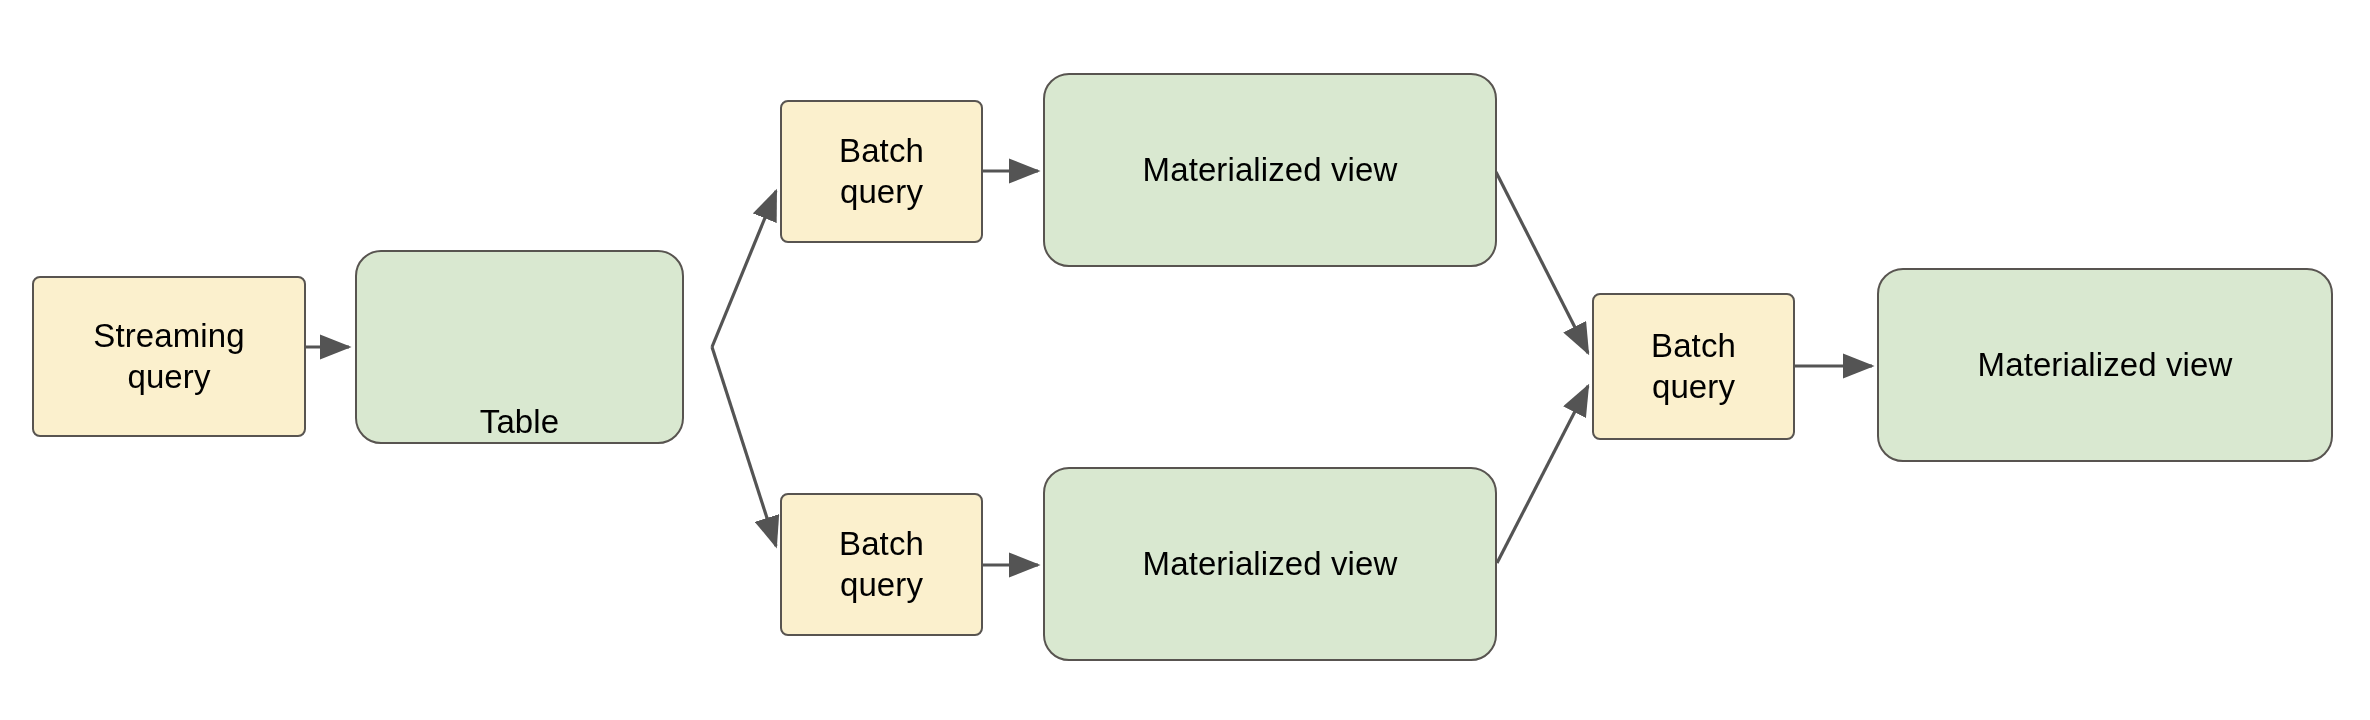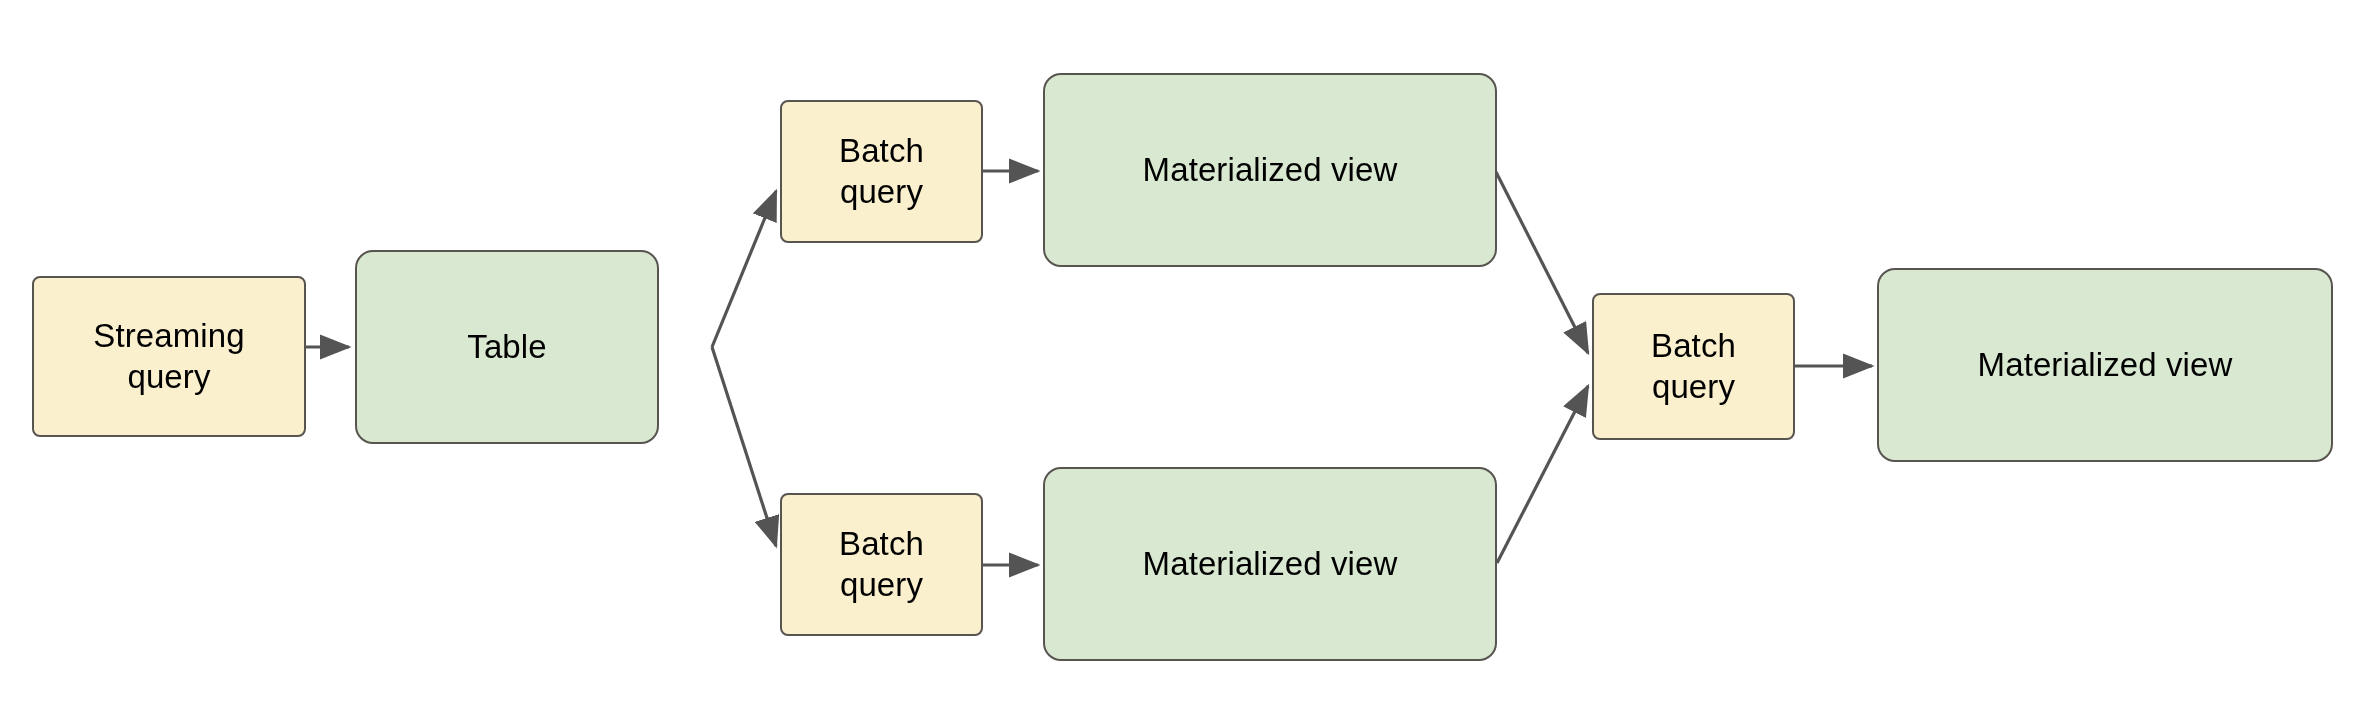--- a/index.html
+++ b/index.html
@@ -41,21 +41,21 @@
     z-index: 2;
   }
   .node.process {
     background: #fbf0cd;
     border: 2px solid #585450;
     border-radius: 8px;
   }
   .node.store {
     background: #d9e8d0;
     border: 2px solid #585450;
-    border-radius: 18px;
+    border-radius: 26px;
   }
 </style>
 </head>
 <body>
 
 <div id="diagram-canvas">
 
   <svg id="edge-layer" viewBox="0 0 2370 720" width="2370" height="720" xmlns="http://www.w3.org/2000/svg">
     <defs>
       <marker id="arrowhead" markerWidth="10" markerHeight="8" refX="9.2" refY="4" orient="auto" markerUnits="strokeWidth">
@@ -73,21 +73,21 @@
       <line x1="1497" y1="563" x2="1588" y2="386"></line>
       <line x1="1795" y1="366" x2="1872" y2="366"></line>
     </g>
   </svg>
 
   <div class="node process" style="left:32px; top:276px; width:274px; height:161px;">
     <span>Streaming
 query</span>
   </div>
 
-  <div class="node store" style="left:355px; top:250px; width:304px; height:194px;">
+  <div class="node store" style="left:355px; top:250px; width:329px; height:194px;align-items:flex-end;">
     <span>Table</span>
   </div>
 
   <div class="node process" style="left:780px; top:100px; width:203px; height:143px;">
     <span>Batch
 query</span>
   </div>
 
   <div class="node store" style="left:1043px; top:73px; width:454px; height:194px;">
     <span>Materialized view</span>

